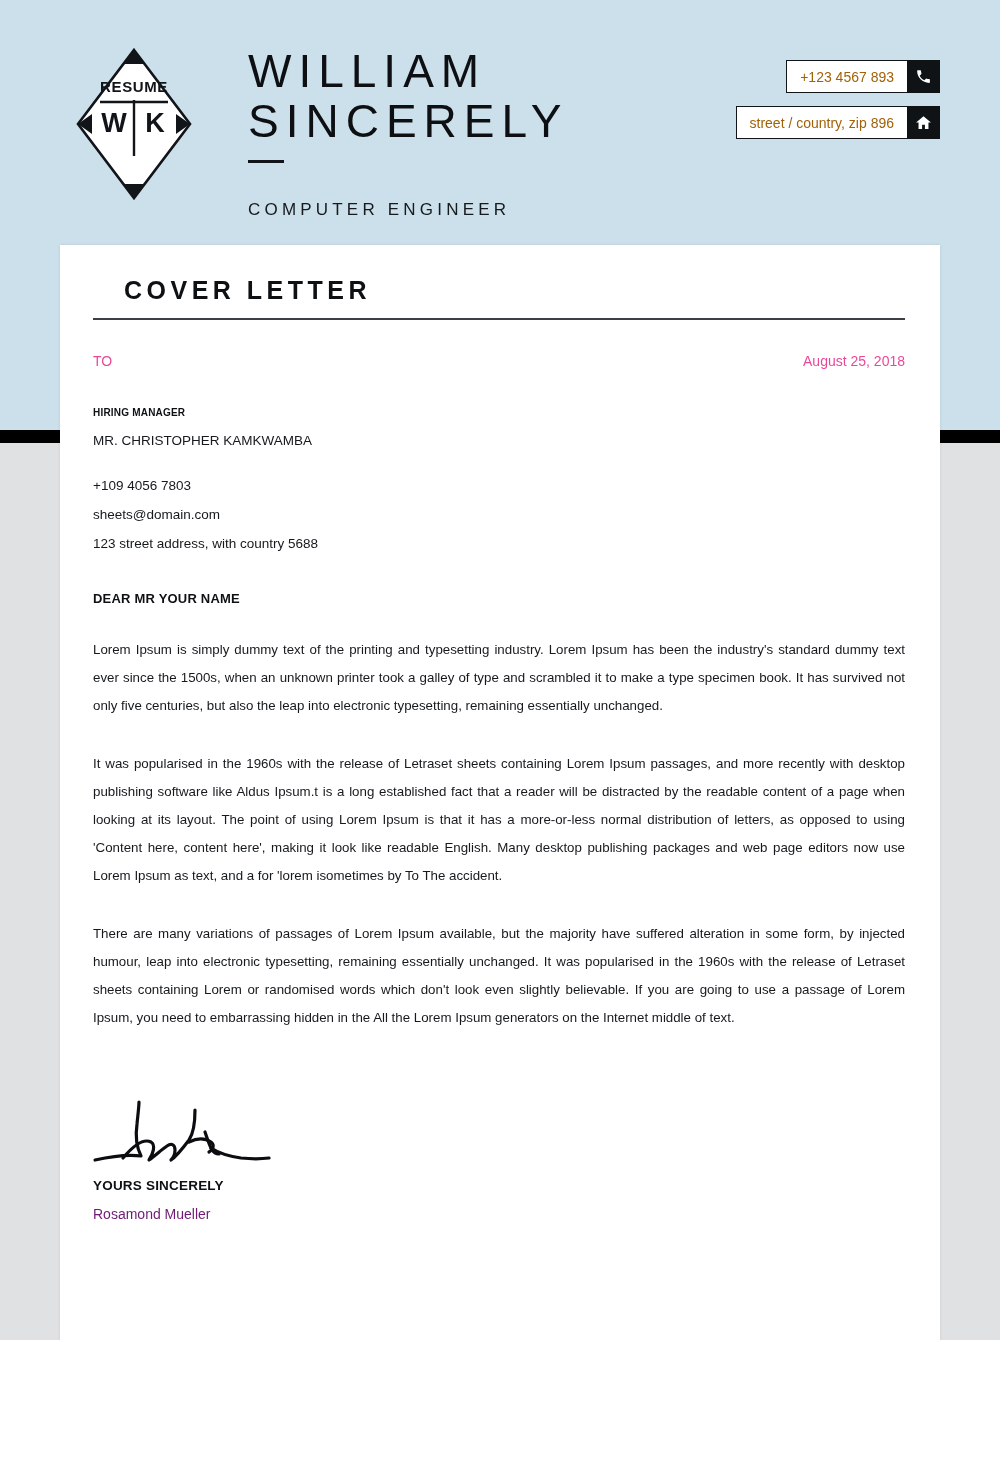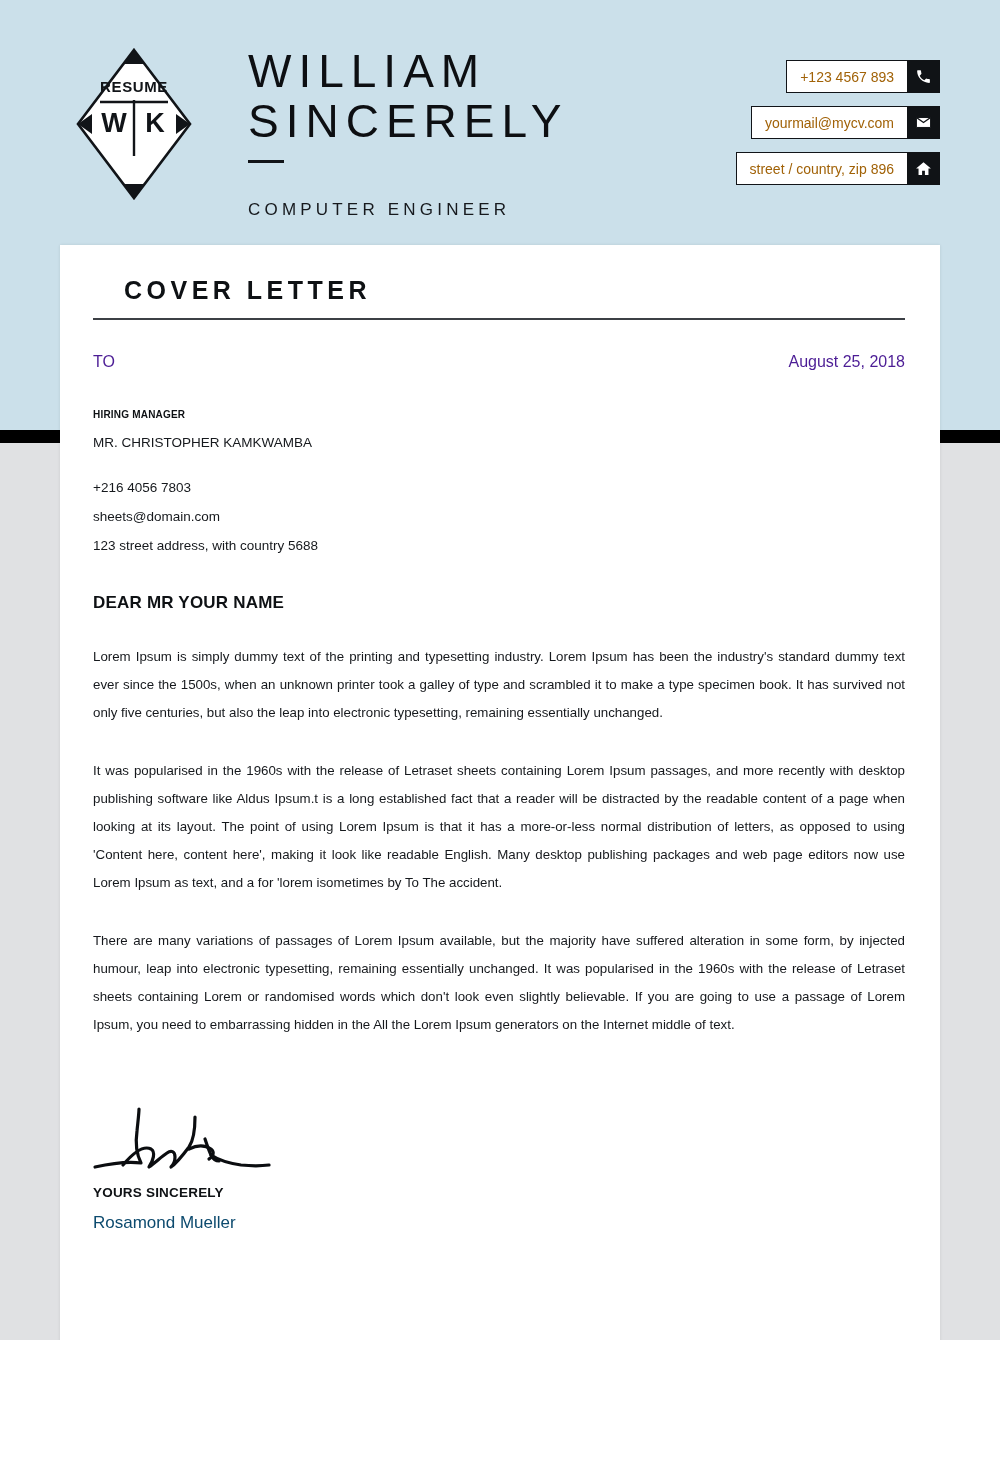--- a/index.html
+++ b/index.html
@@ -157,22 +157,22 @@
     height: 2px;
     background: #3c4045;
     margin-top: 13px;
   }
 
   .meta-row {
     display: flex;
     justify-content: space-between;
     align-items: center;
     margin-top: 33px;
-    font-size: 16px;
-    color: #4c1d95;
+    font-size: 14px;
+    color: #ec4899;
   }
 
   .recipient {
     margin-top: 38px;
   }
   .recipient-role {
     font-size: 10px;
     font-weight: 700;
     color: #0e1114;
     letter-spacing: 0.2px;
@@ -186,21 +186,21 @@
     margin-top: 30px;
   }
   .recipient-lines div {
     font-size: 13.5px;
     color: #16191d;
     margin-bottom: 14px;
   }
 
   .salutation {
     margin-top: 40px;
-    font-size: 17px;
+    font-size: 13px;
     font-weight: 700;
     color: #0e1114;
     letter-spacing: 0.2px;
   }
 
   .body-para {
     margin-top: 30px;
     font-size: 13.3px;
     color: #16191d;
     text-align: justify;
@@ -216,22 +216,22 @@
 
   .signoff {
     margin-top: 8px;
     font-size: 13.5px;
     font-weight: 700;
     color: #0e1114;
     letter-spacing: 0.2px;
   }
   .signer {
     margin-top: 13px;
-    font-size: 17px;
-    color: #0c4a6e;
+    font-size: 14px;
+    color: #701a75;
   }
 </style>
 </head>
 <body>
 
 <div class="page">
 
   <div class="band-blue"></div>
   <div class="band-black"></div>
   <div class="band-gray"></div>
@@ -266,30 +266,20 @@
 
       <div class="chip">
         <div class="chip-text">+123 4567 893</div>
         <div class="chip-icon">
           <svg width="17" height="17" viewBox="0 0 24 24" fill="#ffffff">
             <path d="M6.6 10.8c1.4 2.8 3.8 5.2 6.6 6.6l2.2-2.2c.3-.3.7-.4 1-.2 1.2.4 2.4.6 3.6.6.6 0 1 .4 1 1V20c0 .6-.4 1-1 1C10.6 21 3 13.4 3 4c0-.6.4-1 1-1h3.5c.6 0 1 .4 1 1 0 1.3.2 2.5.6 3.6.1.3 0 .7-.2 1l-2.3 2.2z"></path>
           </svg>
         </div>
       </div>
 
-      <div class="chip">
-        <div class="chip-text">yourmail@mycv.com</div>
-        <div class="chip-icon">
-          <svg width="17" height="17" viewBox="0 0 24 24" fill="#ffffff">
-            <path d="M2 5h20v14H2z" fill="#ffffff"></path>
-            <path d="M2 5l10 7 10-7" fill="none" stroke="#101316" stroke-width="2"></path>
-            <path d="M2 5h20v14H2z" fill="none" stroke="#101316" stroke-width="1.4"></path>
-          </svg>
-        </div>
-      </div>
 
       <div class="chip">
         <div class="chip-text">street / country, zip 896</div>
         <div class="chip-icon">
           <svg width="17" height="17" viewBox="0 0 24 24" fill="#ffffff">
             <path d="M12 3L1.5 12H5v9h5v-6h4v6h5v-9h3.5z"></path>
           </svg>
         </div>
       </div>
 
@@ -303,21 +293,21 @@
 
     <div class="meta-row">
       <span>TO</span>
       <span>August 25, 2018</span>
     </div>
 
     <div class="recipient">
       <div class="recipient-role">HIRING MANAGER</div>
       <div class="recipient-name">MR. CHRISTOPHER KAMKWAMBA</div>
       <div class="recipient-lines">
-        <div>+216 4056 7803</div>
+        <div>+109 4056 7803</div>
         <div>sheets@domain.com</div>
         <div>123 street address, with country 5688</div>
       </div>
     </div>
 
     <div class="salutation">DEAR MR YOUR NAME</div>
 
     <div class="body-para">Lorem Ipsum is simply dummy text of the printing and typesetting industry. Lorem Ipsum has been the industry's standard dummy text ever since the 1500s, when an unknown printer took a galley of type and scrambled it to make a type specimen book. It has survived not only five centuries, but also the leap into electronic typesetting, remaining essentially unchanged.</div>
     <div class="body-para">It was popularised in the 1960s with the release of Letraset sheets containing Lorem Ipsum passages, and more recently with desktop publishing software like Aldus Ipsum.t is a long established fact that a reader will be distracted by the readable content of a page when looking at its layout. The point of using Lorem Ipsum is that it has a more-or-less normal distribution of letters, as opposed to using 'Content here, content here', making it look like readable English. Many desktop publishing packages and web page editors now use Lorem Ipsum as text, and a for 'lorem isometimes by To The accident.</div>
     <div class="body-para">There are many variations of passages of Lorem Ipsum available, but the majority have suffered alteration in some form, by injected humour, leap into electronic typesetting, remaining essentially unchanged. It was popularised in the 1960s with the release of Letraset sheets containing Lorem or randomised words which don't look even slightly believable. If you are going to use a passage of Lorem Ipsum, you need to embarrassing hidden in the All the Lorem Ipsum generators on the Internet  middle of text.</div>

